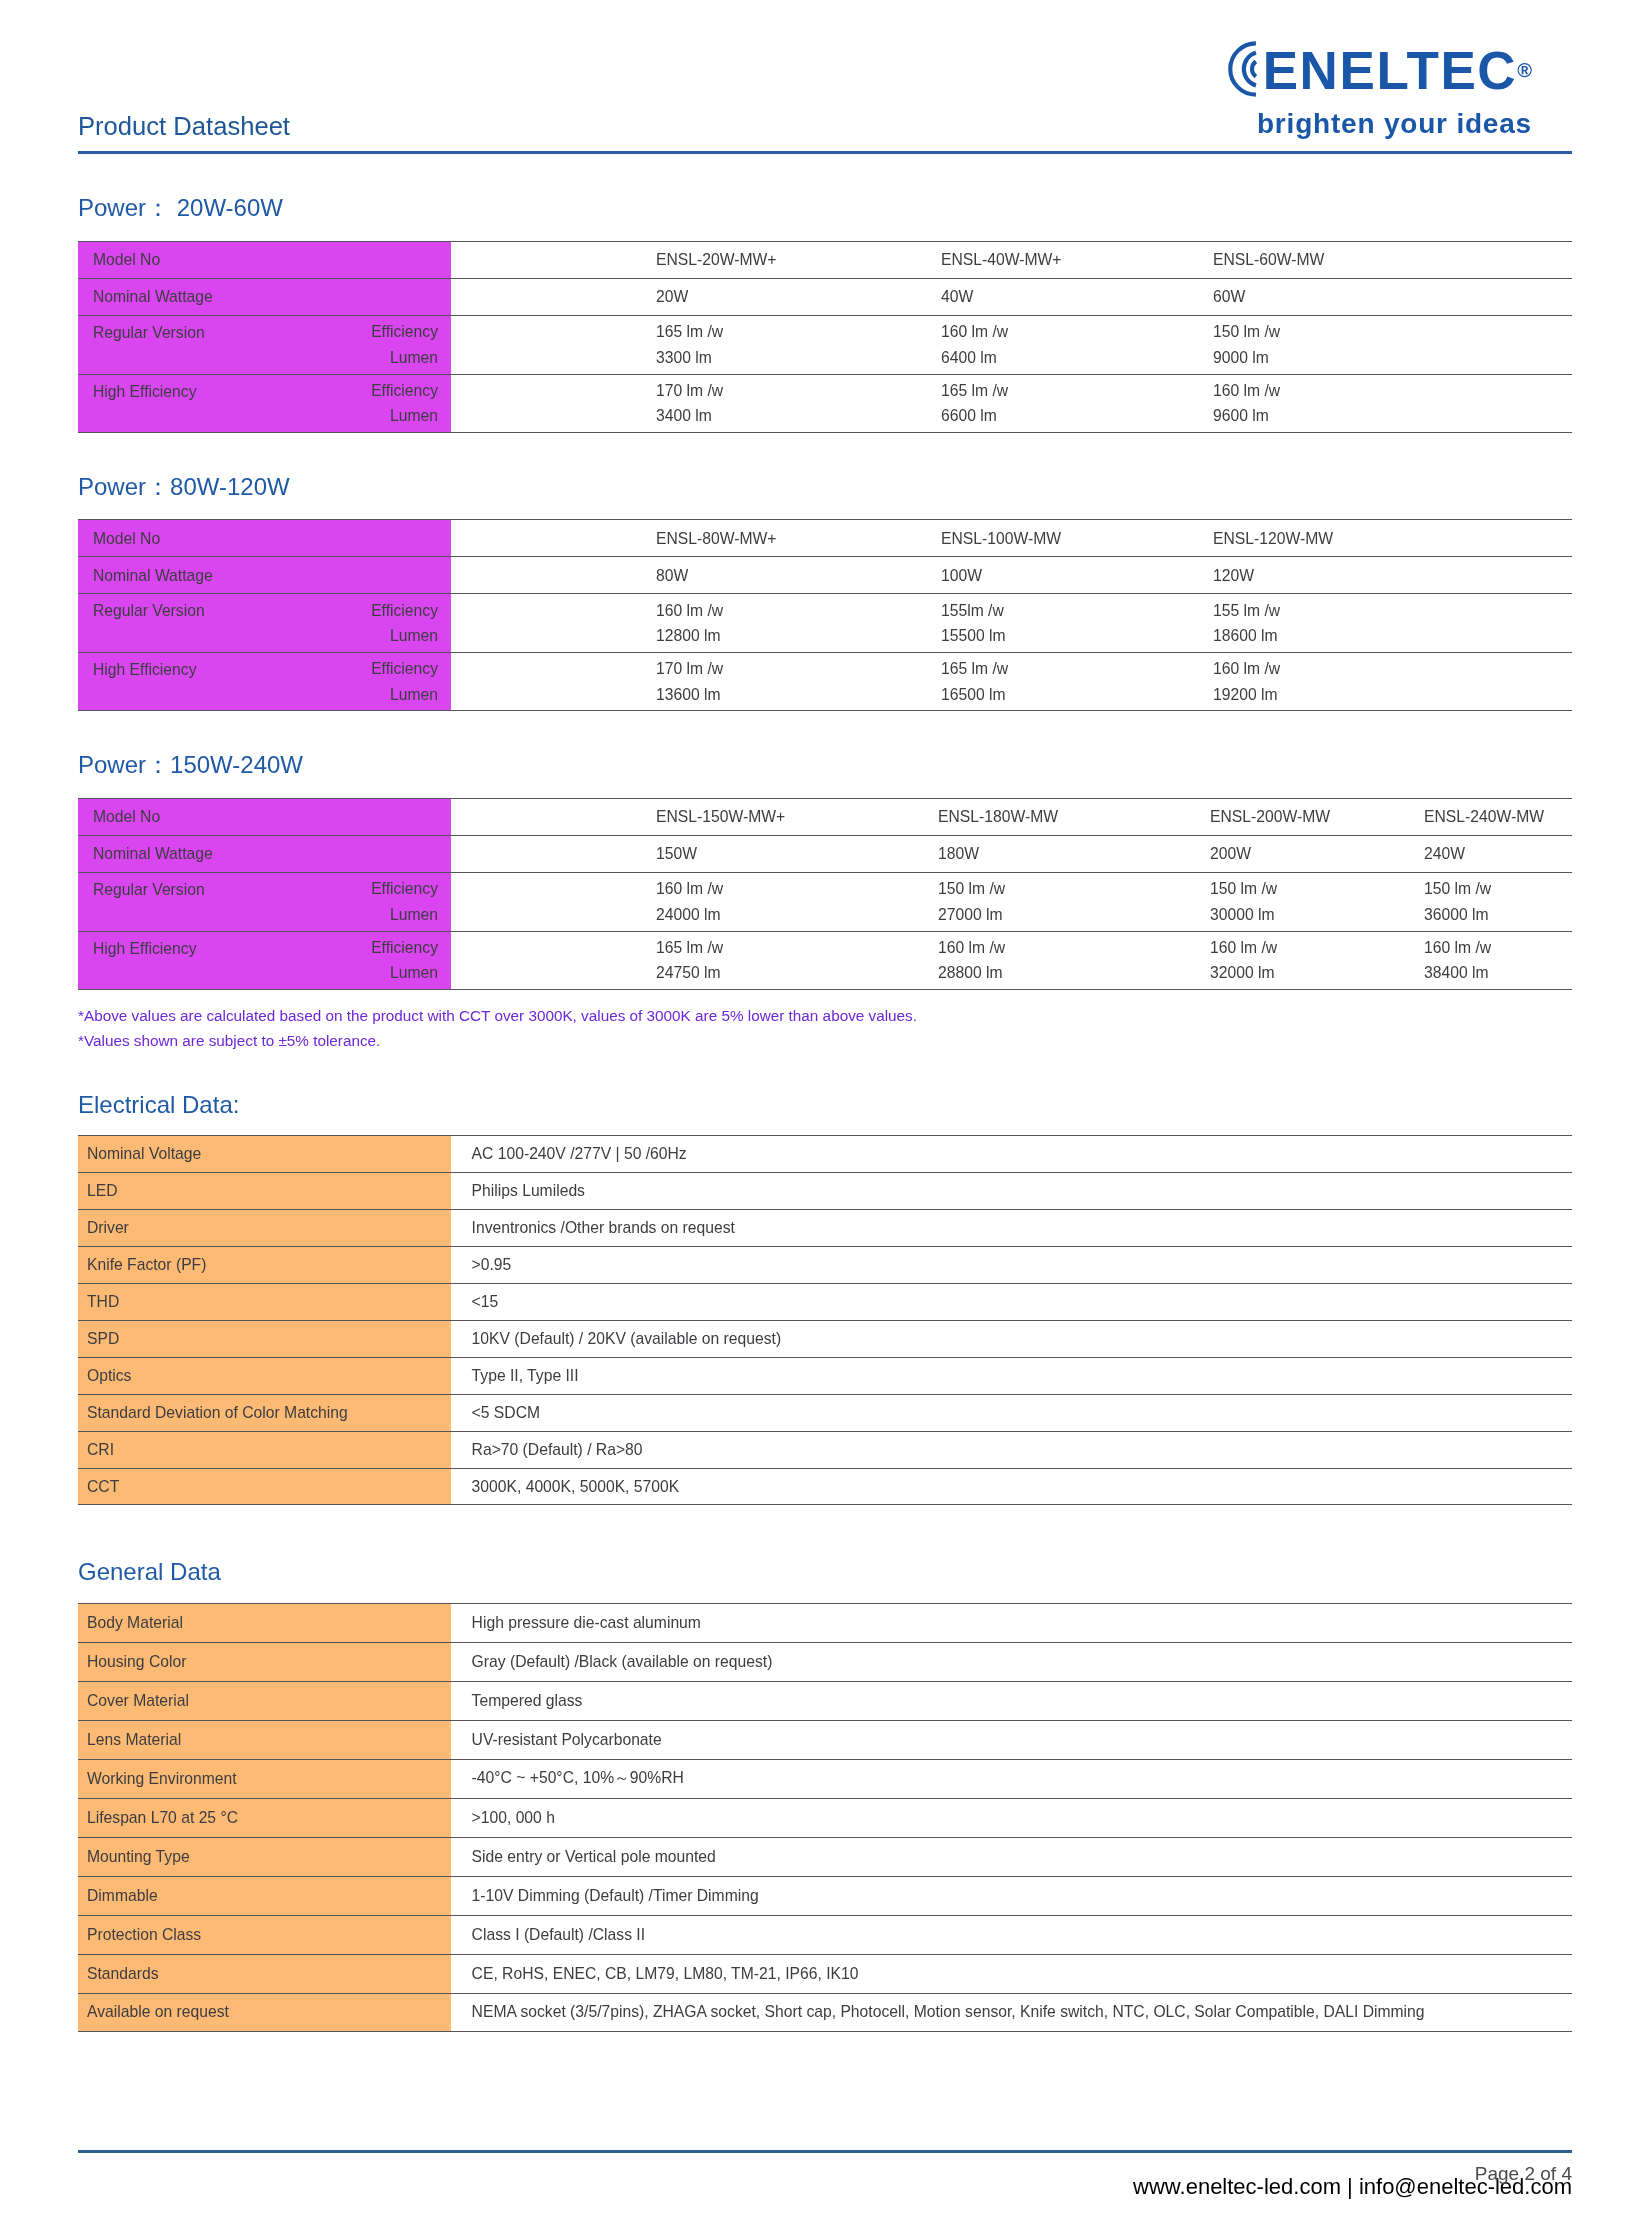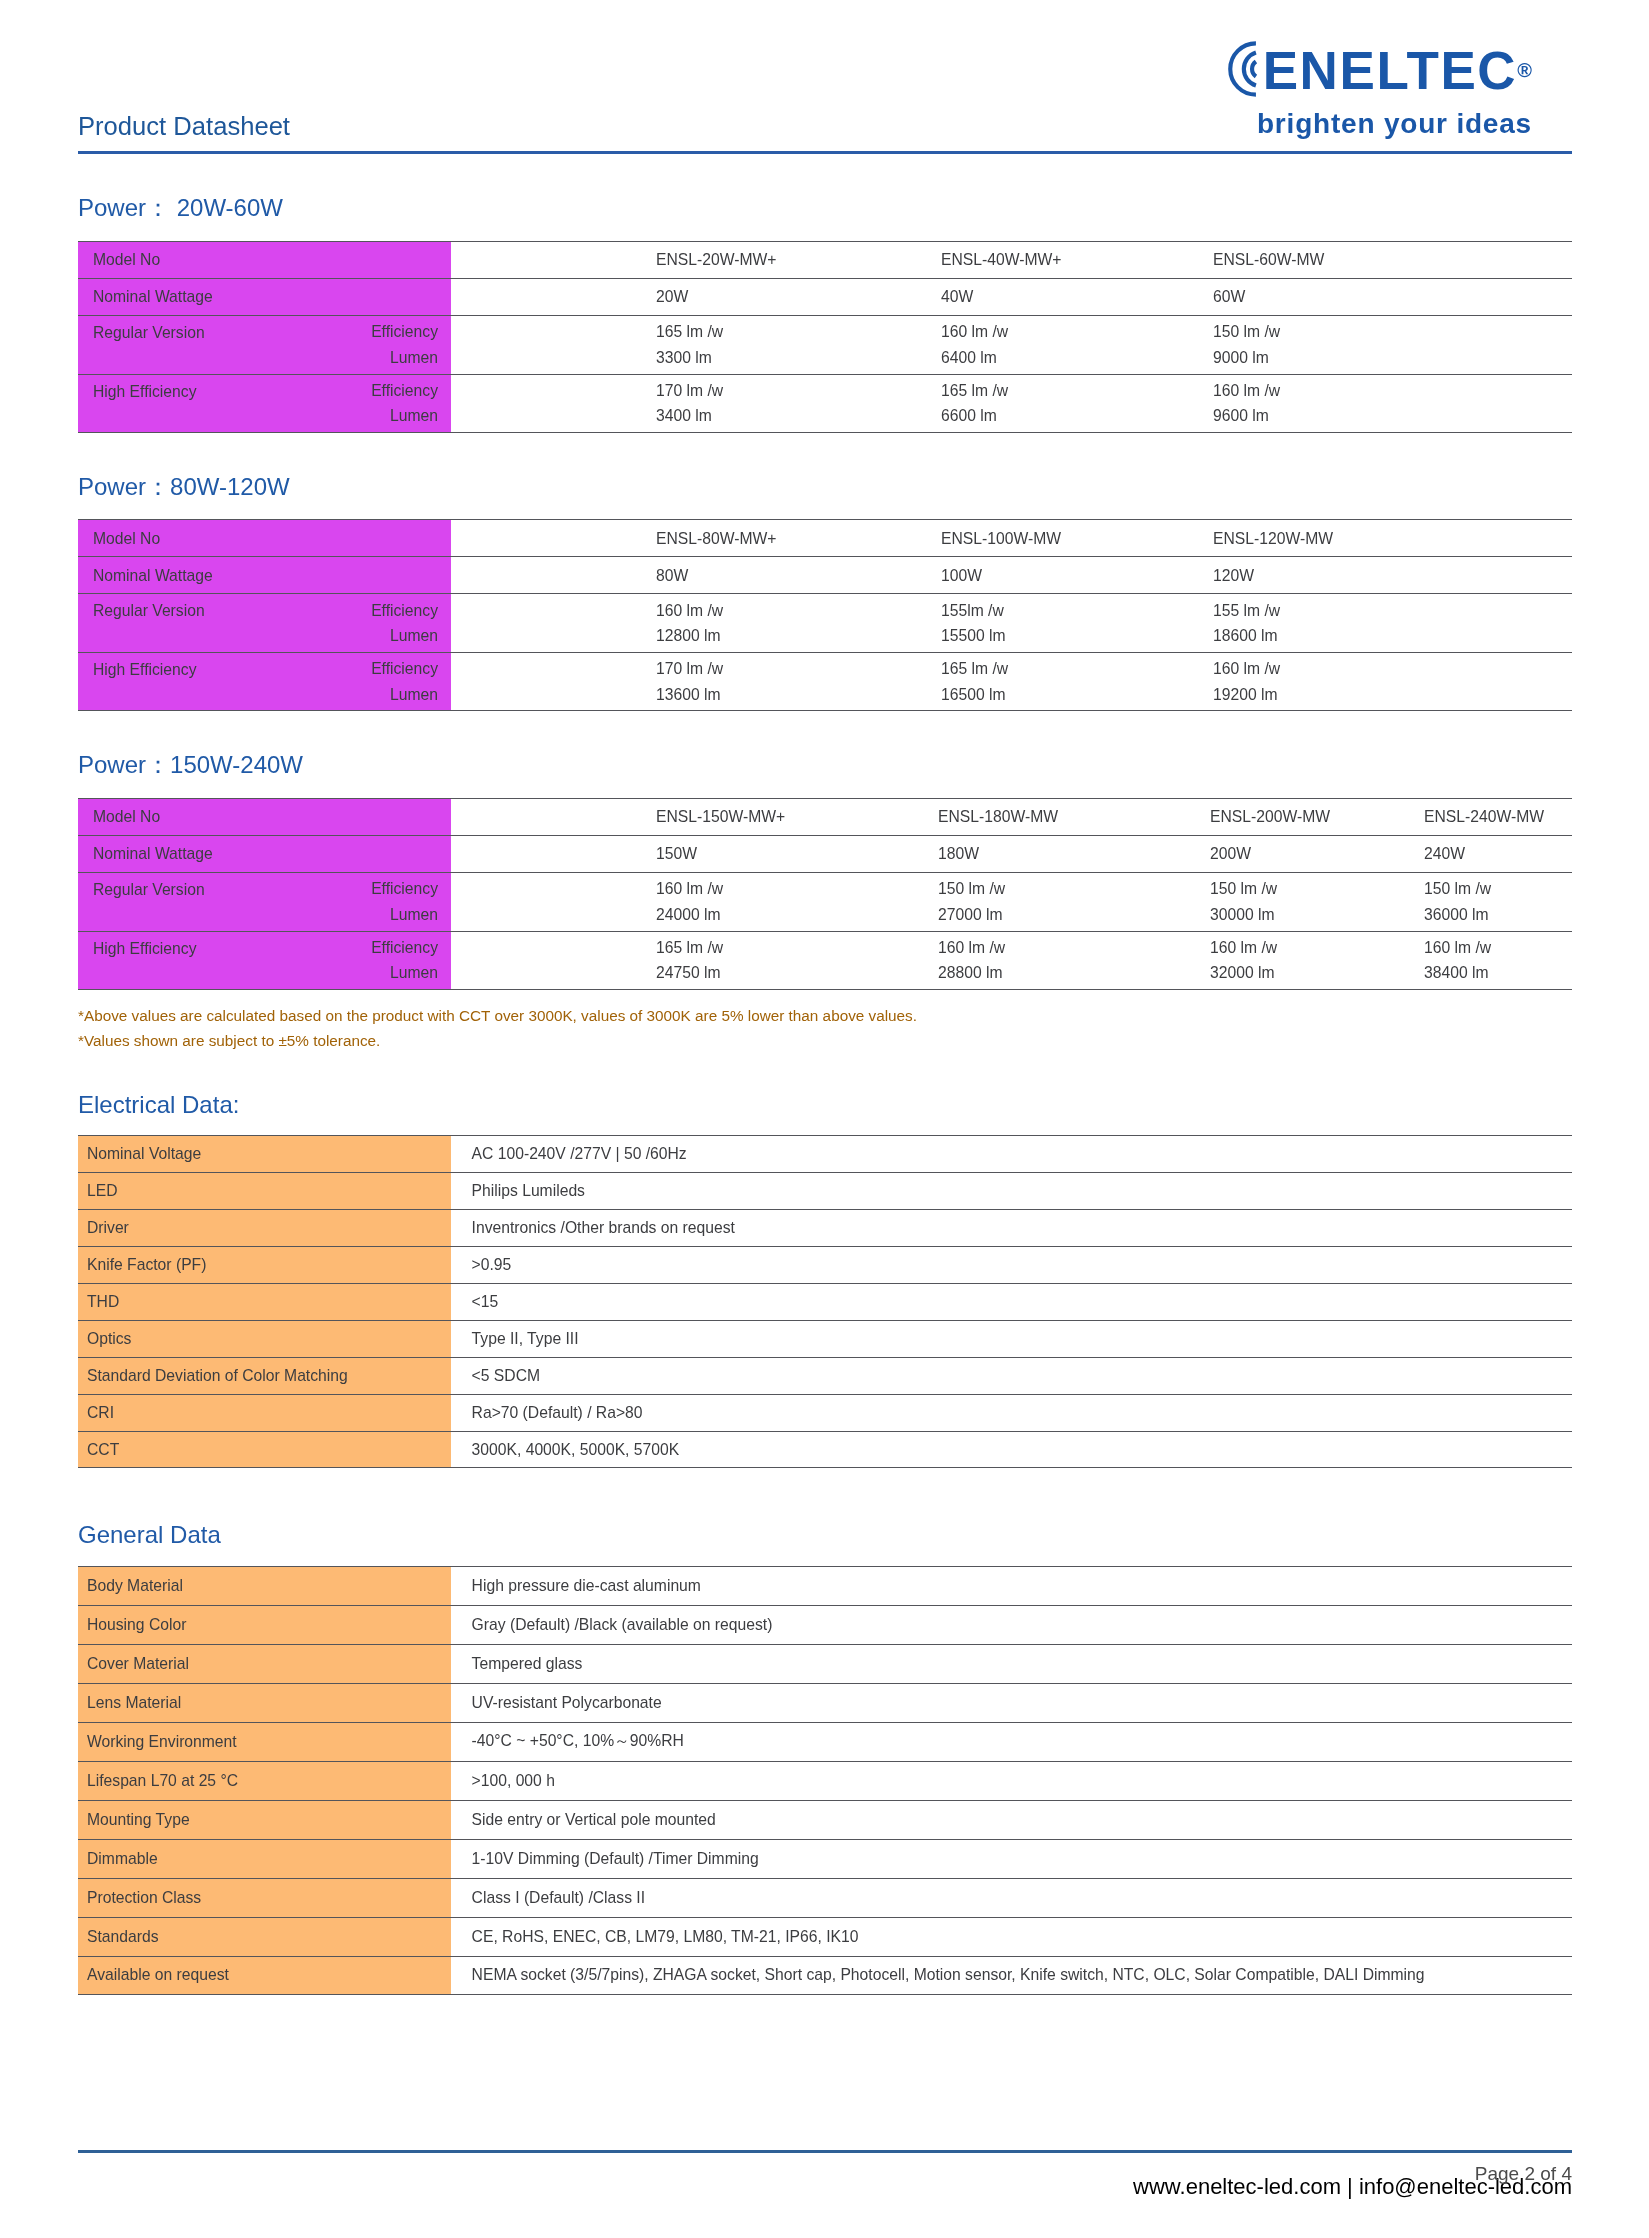--- a/index.html
+++ b/index.html
@@ -32,21 +32,21 @@
   .cols4 { grid-template-columns:373px 205px 282px 272px 214px 1fr; }
   .plabel { background:#d946ef; display:flex; justify-content:space-between; padding:0 13px 0 15px; }
   .plabel .main { line-height:25.6px; }
   .dbl .plabel .main { padding-top:4.1px; }
   .single .plabel { align-items:center; }
   .subs { display:flex; flex-direction:column; justify-content:center; line-height:25.6px; text-align:right; }
   .pval { display:flex; flex-direction:column; justify-content:center; line-height:25.6px; font-size:15.7px; }
   .prow, .plabel { font-size:15.7px; }
 
   
-  .notes { margin-top:13px; font-size:15.3px; line-height:25px; color:#a16207; }
+  .notes { margin-top:13px; font-size:15.3px; line-height:25px; color:#6d28d9; }
 
   
   .drow { display:grid; grid-template-columns:373px 1fr; border-top:1.6px solid #54555a; min-height:37px; }
   .drow:last-child { border-bottom:1.6px solid #54555a; }
   .dlabel { background:#fdba74; display:flex; align-items:center; padding-left:9px; font-size:15.7px; }
   .dvalue { display:flex; align-items:center; padding-left:20.6px; font-size:15.7px; }
   .gtable .drow { min-height:39px; }
 
   
   .footer { position:absolute; left:78px; right:78px; top:2150px; border-top:3.3px solid #2e6096; }
@@ -313,20 +313,24 @@
           </div>
         <div class="drow">
             <div class="dlabel">Knife Factor (PF)</div>
             <div class="dvalue">&gt;0.95</div>
           </div>
         <div class="drow">
             <div class="dlabel">THD</div>
             <div class="dvalue">&lt;15</div>
           </div>
         <div class="drow">
+            <div class="dlabel">SPD</div>
+            <div class="dvalue">10KV (Default) / 20KV (available on request)</div>
+          </div>
+        <div class="drow">
             <div class="dlabel">Optics</div>
             <div class="dvalue">Type II, Type III</div>
           </div>
         <div class="drow">
             <div class="dlabel">Standard Deviation of Color Matching</div>
             <div class="dvalue">&lt;5 SDCM</div>
           </div>
         <div class="drow">
             <div class="dlabel">CRI</div>
             <div class="dvalue">Ra&gt;70 (Default) / Ra&gt;80</div>

